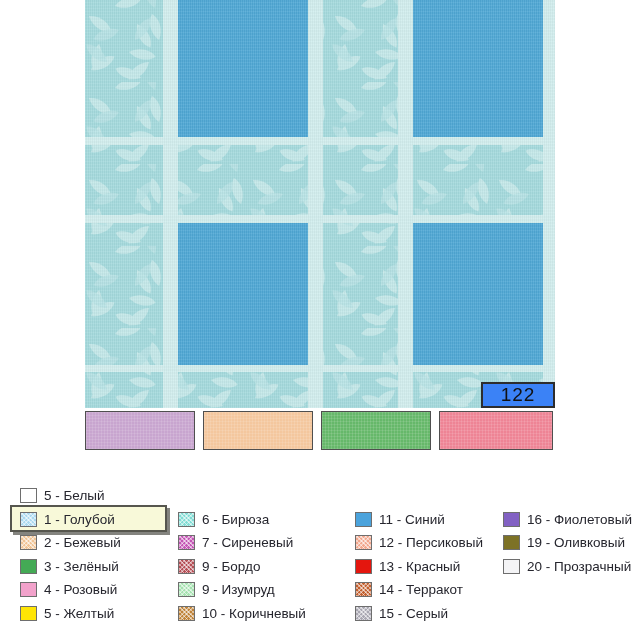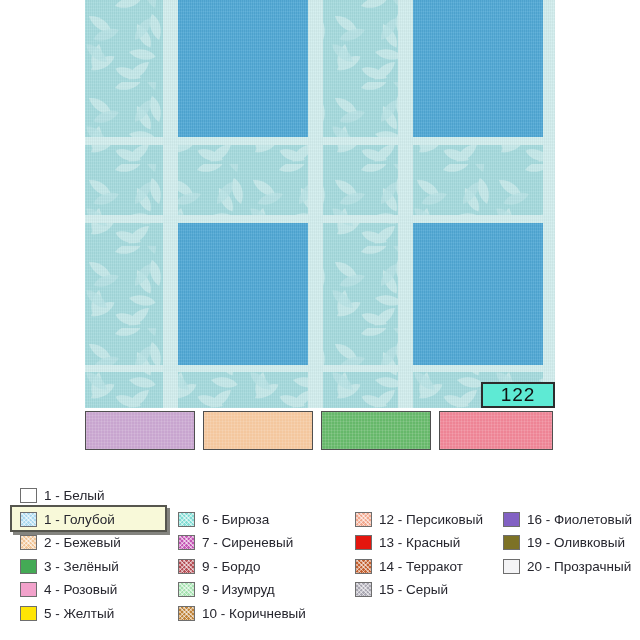--- a/index.html
+++ b/index.html
@@ -18,21 +18,21 @@
   .stripe.h{left:0;width:100%;}
   .blue-square{position:absolute;z-index:3;}
   .pattern-area::after{
     content:'';position:absolute;inset:0;z-index:4;pointer-events:none;
     background:
       repeating-linear-gradient(90deg, rgba(255,255,255,.07) 0 1px, rgba(0,0,0,.025) 1px 2px),
       repeating-linear-gradient(0deg, rgba(255,255,255,.05) 0 1px, rgba(0,0,0,.015) 1px 3px);
   }
   .code-box{
     position:absolute;z-index:6;right:0;bottom:0;width:70px;height:22px;
-    background:#5eead4;border:2px solid #2d2d2d;
+    background:#3b82f6;border:2px solid #2d2d2d;
     display:flex;align-items:center;justify-content:center;
     font-size:19px;color:#111;letter-spacing:1px;
   }
   
   .sample{
     position:absolute;top:411px;height:37px;border:1px solid #4f4f4f;
     background-image:
       repeating-linear-gradient(90deg, rgba(255,255,255,.12) 0 1px, transparent 1px 3px),
       repeating-linear-gradient(0deg, rgba(255,255,255,.10) 0 1px, transparent 1px 3px);
   }
@@ -107,21 +107,21 @@
 <div class="sample" style="left: 85px; width: 108px; background-color: rgb(200, 165, 207);"></div>
 <div class="sample" style="left: 203px; width: 108px; background-color: rgb(244, 199, 158);"></div>
 <div class="sample" style="left: 321px; width: 108px; background-color: rgb(102, 184, 106);"></div>
 <div class="sample" style="left: 439px; width: 112px; background-color: rgb(238, 132, 149);"></div>
 
 <div class="highlight-box"></div>
 
 <div class="legend-col" style="left:20px;top:484px">
   <div class="lrow">
     <span class="sw" style="background-color: rgb(255, 255, 255);"></span>
-    <span class="lbl">1 - Белый</span>
+    <span class="lbl">5 - Белый</span>
   </div>
   <div class="lrow">
     <span class="sw hatch" style="background-color: rgb(170, 217, 239);"></span>
     <span class="lbl">1 - Голубой</span>
   </div>
   <div class="lrow">
     <span class="sw hatch" style="background-color: rgb(240, 195, 148);"></span>
     <span class="lbl">2 - Бежевый</span>
   </div>
   <div class="lrow">
@@ -156,20 +156,24 @@
     <span class="lbl">9 - Изумруд</span>
   </div>
   <div class="lrow">
     <span class="sw hatch" style="background-color: rgb(192, 131, 56);"></span>
     <span class="lbl">10 - Коричневый</span>
   </div>
 </div>
 
 <div class="legend-col" style="left:355px;top:507.5px">
   <div class="lrow">
+    <span class="sw" style="background-color: rgb(75, 163, 220);"></span>
+    <span class="lbl">11 - Синий</span>
+  </div>
+  <div class="lrow">
     <span class="sw hatch" style="background-color: rgb(242, 167, 141);"></span>
     <span class="lbl">12 - Персиковый</span>
   </div>
   <div class="lrow">
     <span class="sw" style="background-color: rgb(228, 22, 14);"></span>
     <span class="lbl">13 - Красный</span>
   </div>
   <div class="lrow">
     <span class="sw hatch" style="background-color: rgb(195, 96, 47);"></span>
     <span class="lbl">14 - Терракот</span>

